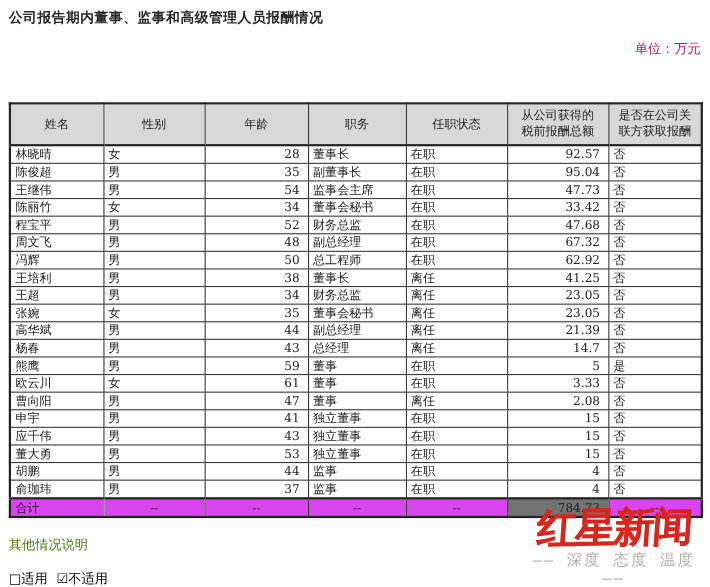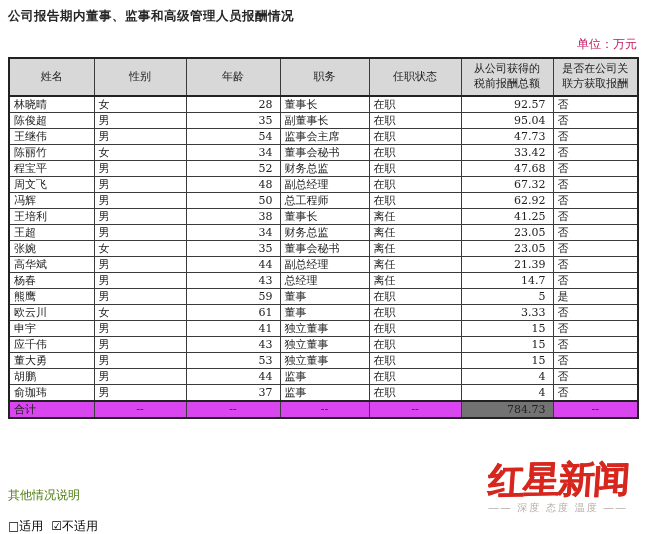--- a/index.html
+++ b/index.html
@@ -24,21 +24,21 @@
     position: absolute; left: 8px; top: 57px;
     border-collapse: collapse;
     table-layout: fixed;
     width: 629px;
     font-size: 11px;
   }
   table.comp-table th, table.comp-table td {
     border: 1px solid #3a3a3a;
     overflow: hidden; white-space: nowrap;
   }
-  table.comp-table { border: 2px solid #222; }
+  table.comp-table { border: 2px solid #222; margin-top: 36px; }
   table.comp-table thead th {
     background: #d8d8d8;
     font-weight: normal;
     text-align: center;
     vertical-align: middle;
     height: 38px;
     white-space: pre-line;
     line-height: 1.35;
     border-bottom: 2px solid #222;
     font-size: 11px;
@@ -79,23 +79,23 @@
     font-size: 37px; font-weight: bold;
     color: #d7261d;
     font-family: "DejaVu Serif", serif;
     transform: skewX(-5deg) rotate(-1deg);
     letter-spacing: -2px;
     line-height: 1.05;
     text-shadow: 0.5px 0.5px 0 #d7261d;
   }
   .news-logo .logo-tagline {
     margin-top: 2px;
-    font-size: 10px; color: #b5aba6;
+    font-size: 14px; color: #b5aba6;
     letter-spacing: 2px;
-    font-family: Liberation Sans, sans-serif;
+    font-family: Liberation Mono, monospace;
   }
 </style>
 </head>
 <body>
 
 <div class="doc-title">公司报告期内董事、监事和高级管理人员报酬情况</div>
 <div class="unit-label">单位：万元</div>
 
 <table class="comp-table">
   <colgroup>
@@ -241,20 +241,29 @@
       <tr>
         <td class="al">欧云川</td>
         <td class="al">女</td>
         <td class="ar">61</td>
         <td class="al">董事</td>
         <td class="al">在职</td>
         <td class="ar">3.33</td>
         <td class="al">否</td>
       </tr>
       <tr>
+        <td class="al">曹向阳</td>
+        <td class="al">男</td>
+        <td class="ar">47</td>
+        <td class="al">董事</td>
+        <td class="al">离任</td>
+        <td class="ar">2.08</td>
+        <td class="al">否</td>
+      </tr>
+      <tr>
         <td class="al">申宇</td>
         <td class="al">男</td>
         <td class="ar">41</td>
         <td class="al">独立董事</td>
         <td class="al">在职</td>
         <td class="ar">15</td>
         <td class="al">否</td>
       </tr>
       <tr>
         <td class="al">应千伟</td>

